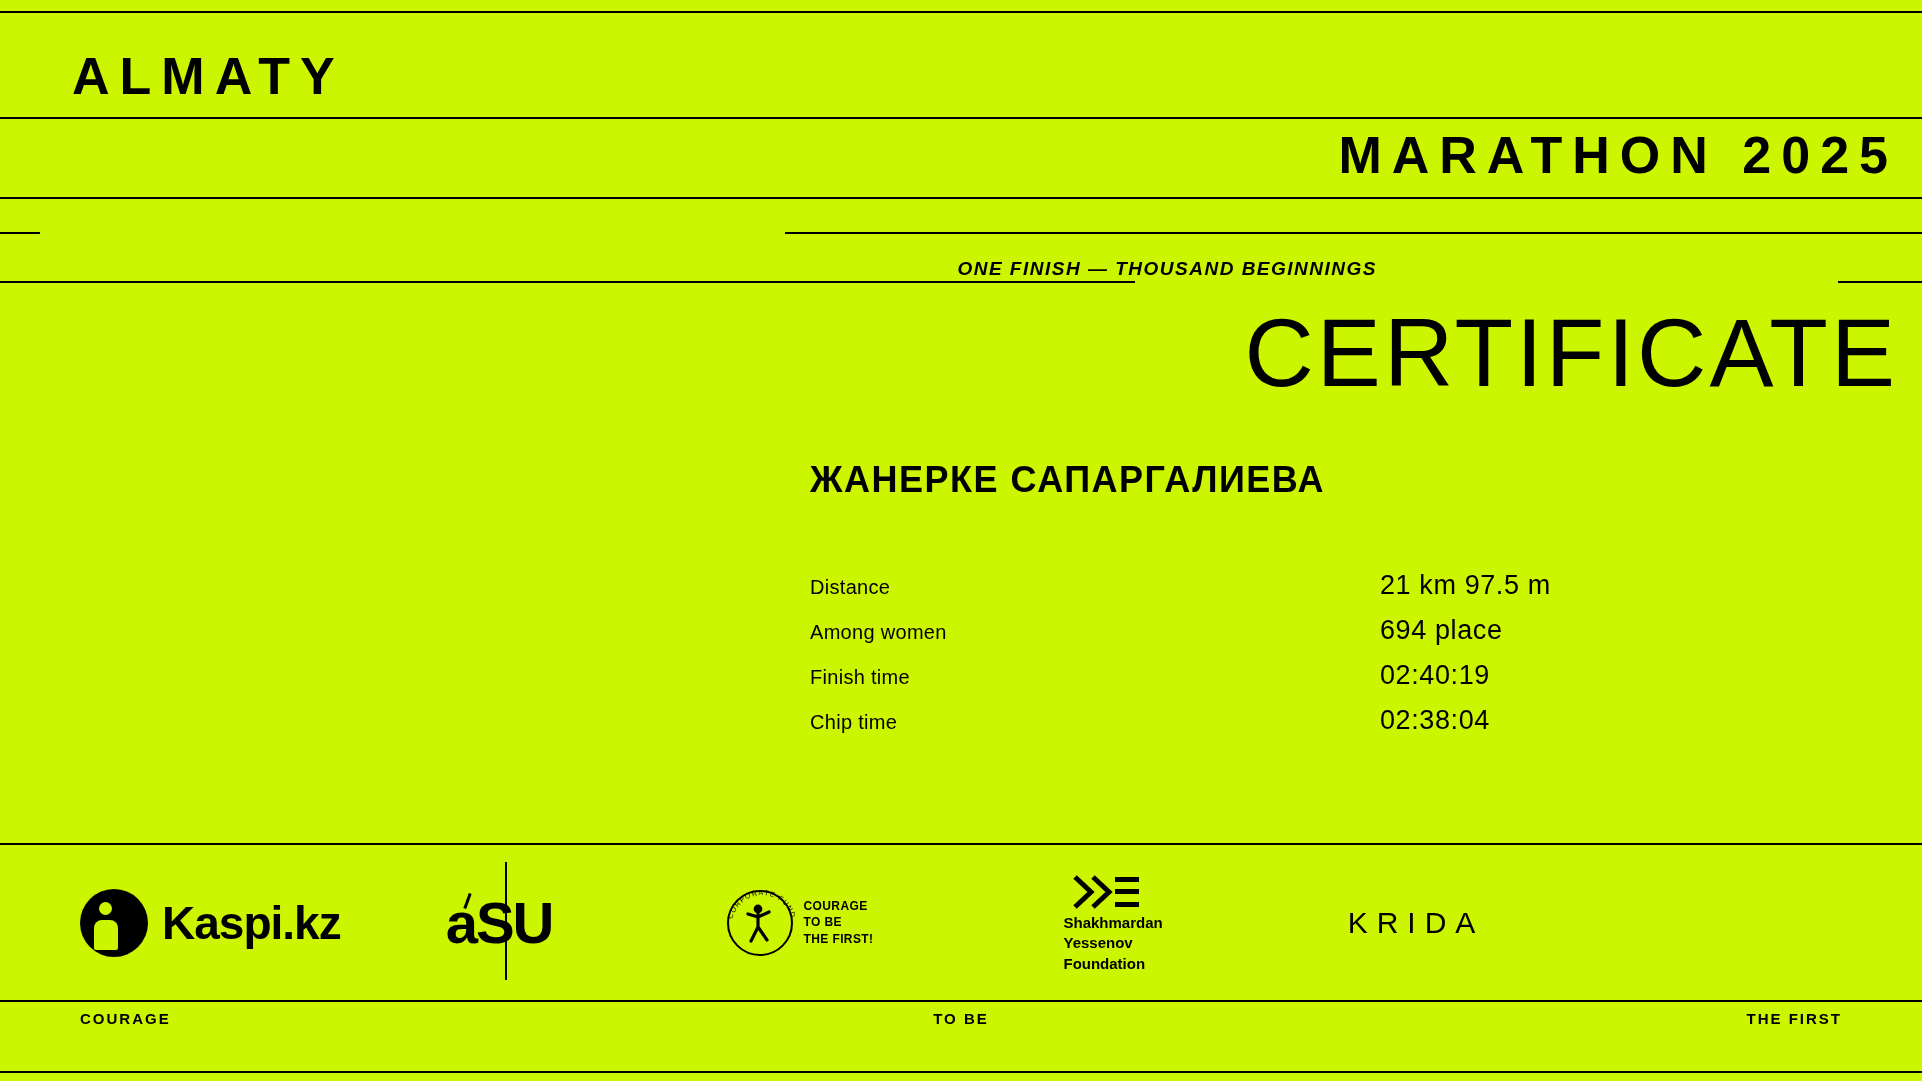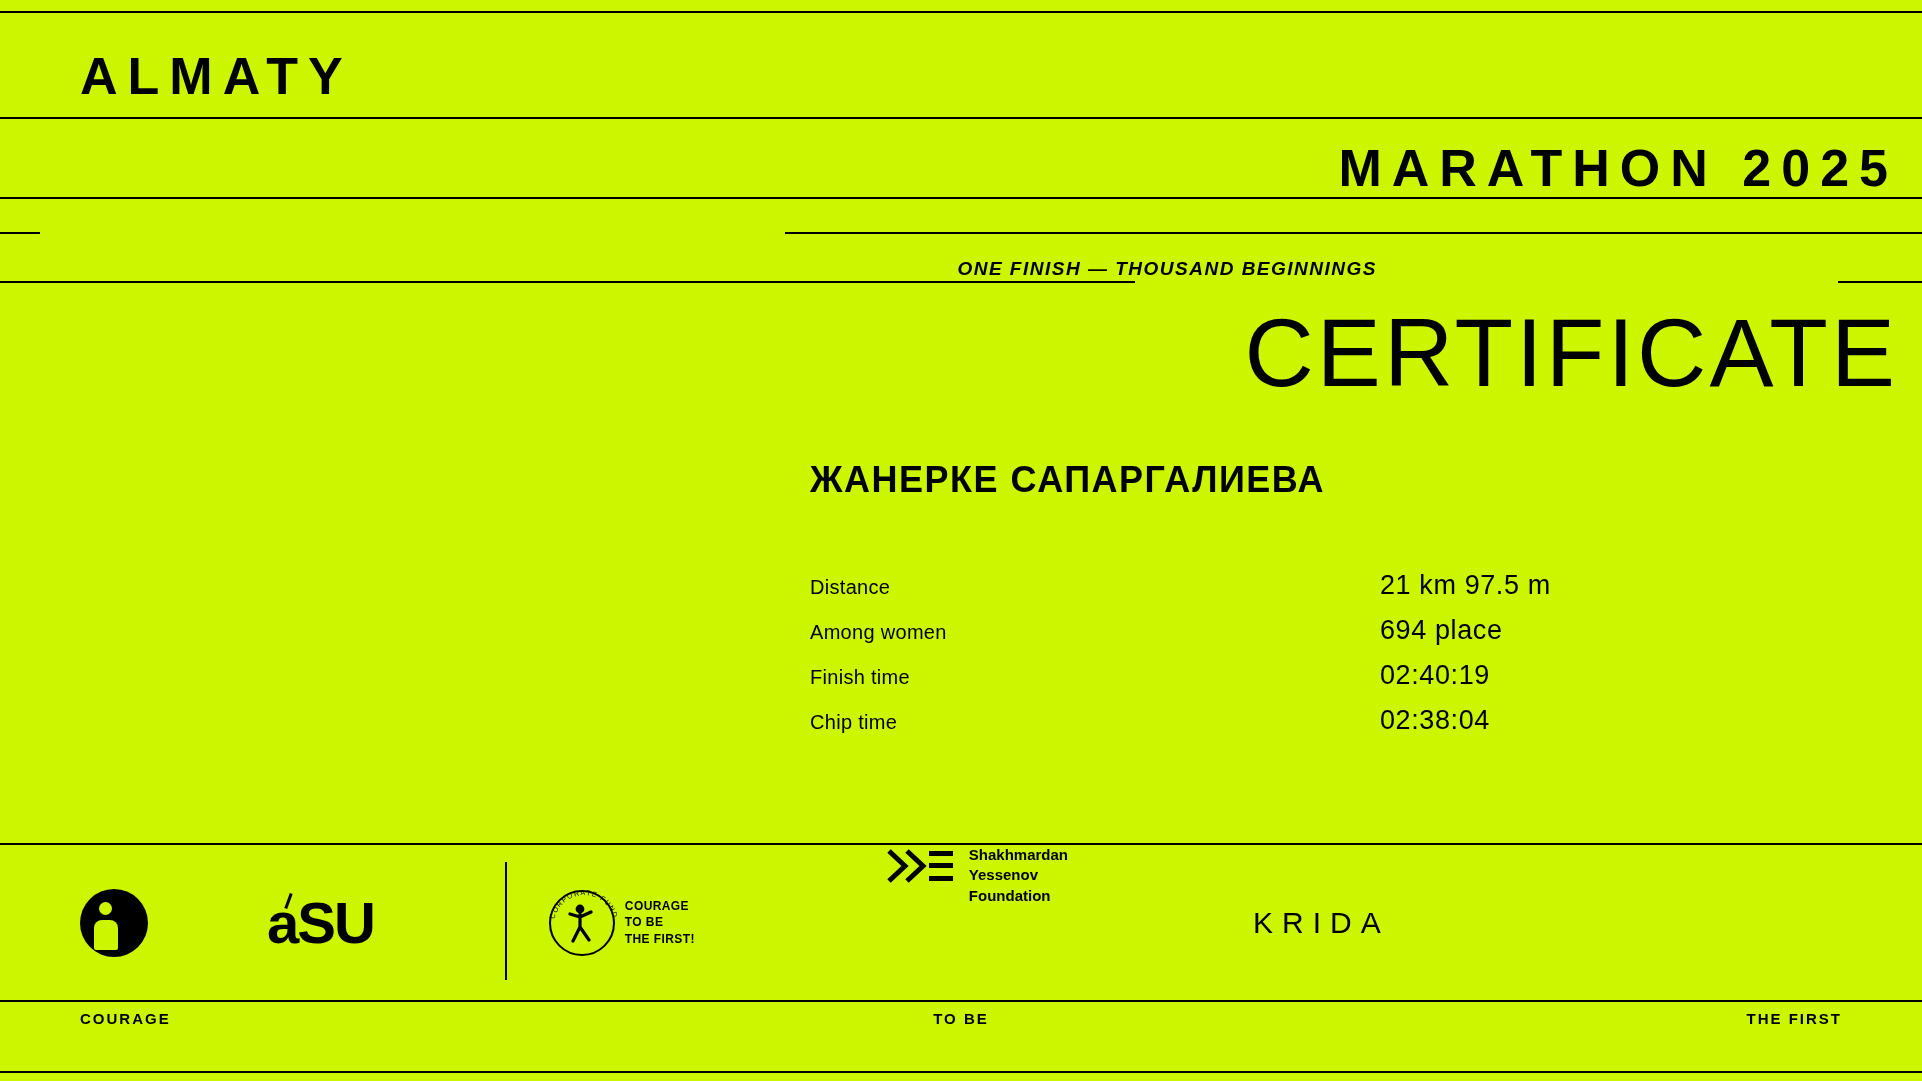--- a/index.html
+++ b/index.html
@@ -34,30 +34,30 @@
     height: 2px; background: #000;
   }
   .seg-left-1 { top: 232px; left: 0; width: 40px; }
   .seg-right-1 { top: 232px; left: 785px; width: 1137px; }
   .seg-left-2 { top: 281px; left: 0; width: 1135px; }
   .seg-right-2 { top: 281px; left: 1838px; width: 84px; }
 
   
   .almaty {
     position: absolute;
-    left: 80px; top: 46px;
+    left: 72px; top: 46px;
     font-size: 52px;
     font-weight: 700;
     letter-spacing: 10px;
     color: #000;
     font-family: "Liberation Sans", sans-serif;
   }
   .marathon {
     position: absolute;
-    right: 24px; top: 138px;
+    right: 24px; top: 125px;
     font-size: 52px;
     font-weight: 700;
     letter-spacing: 10px;
     color: #000;
   }
   .slogan-kz {
     position: absolute;
     left: 136px; top: 208px;
     font-size: 26px;
     font-weight: 700;
@@ -208,21 +208,21 @@
     letter-spacing: 0.5px;
   }
   .ctbf-lines {
     font-size: 12px;
     font-weight: 700;
     line-height: 1.35;
     letter-spacing: 0.4px;
     color: #000;
   }
 
-  .sp-syf { margin-left: 190px; display: flex; align-items: flex-start; }
+  .sp-syf { margin-left: 190px; display: flex; align-items: center; flex-direction: column; }
   .syf-mark { margin-right: 12px; }
   .syf-lines {
     font-size: 15px;
     font-weight: 700;
     line-height: 1.35;
     color: #000;
   }
 
   .sp-krida { margin-left: 185px; }
   .krida-text {
@@ -290,20 +290,21 @@
     <div class="res-row">
       <div class="res-label">Chip time</div>
       <div class="res-value">02:38:04</div>
     </div>
   </div>
 
   <div class="sponsors">
 
     <div class="sp sp-kaspi">
       <div class="kaspi-mark"></div>
+      <div class="kaspi-text">Kaspi.kz</div>
     </div>
 
     <div class="sp sp-asu">
       <div class="asu-text">
         <span>aSU</span>
         <span class="tick"></span>
       </div>
     </div>
 
     <div class="sp sp-ctbf">

